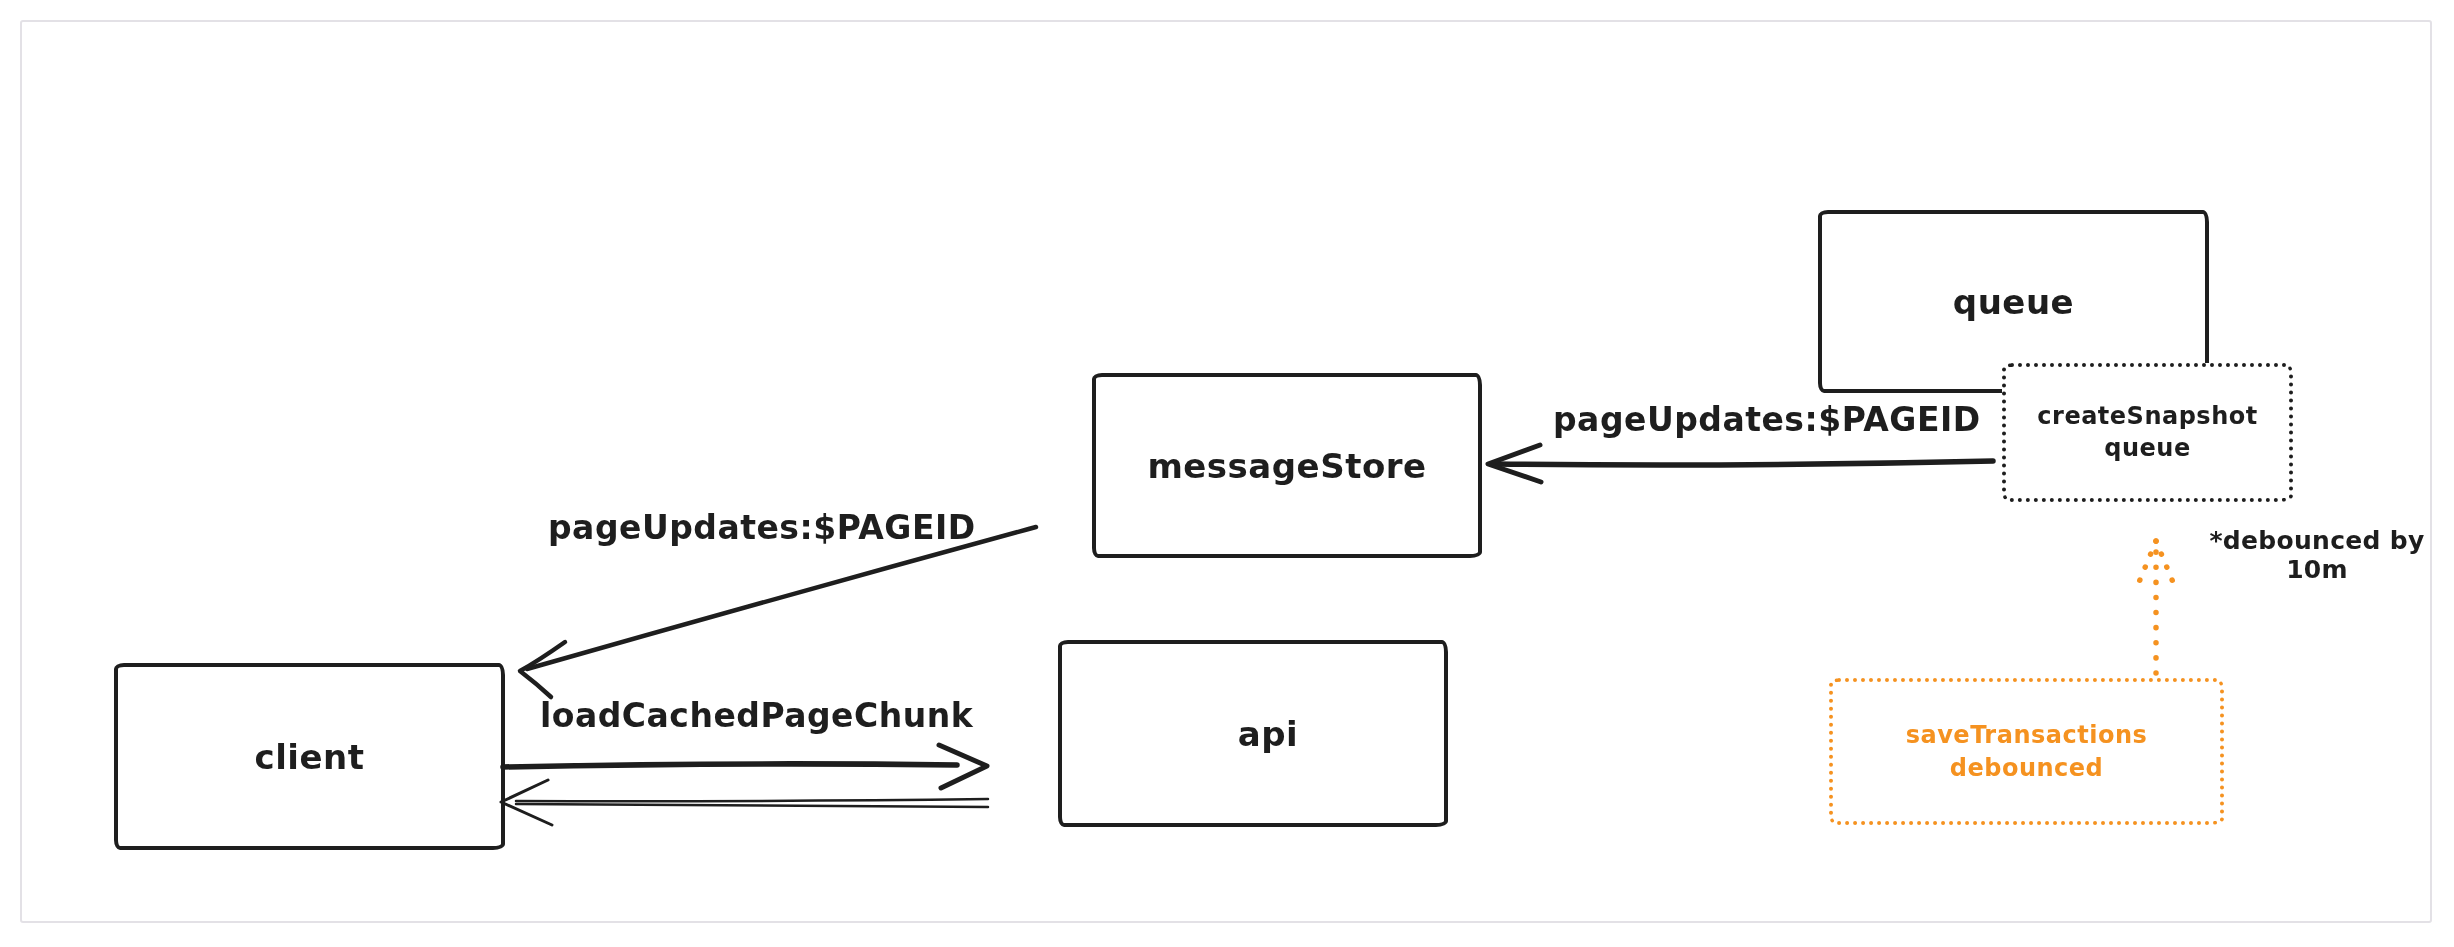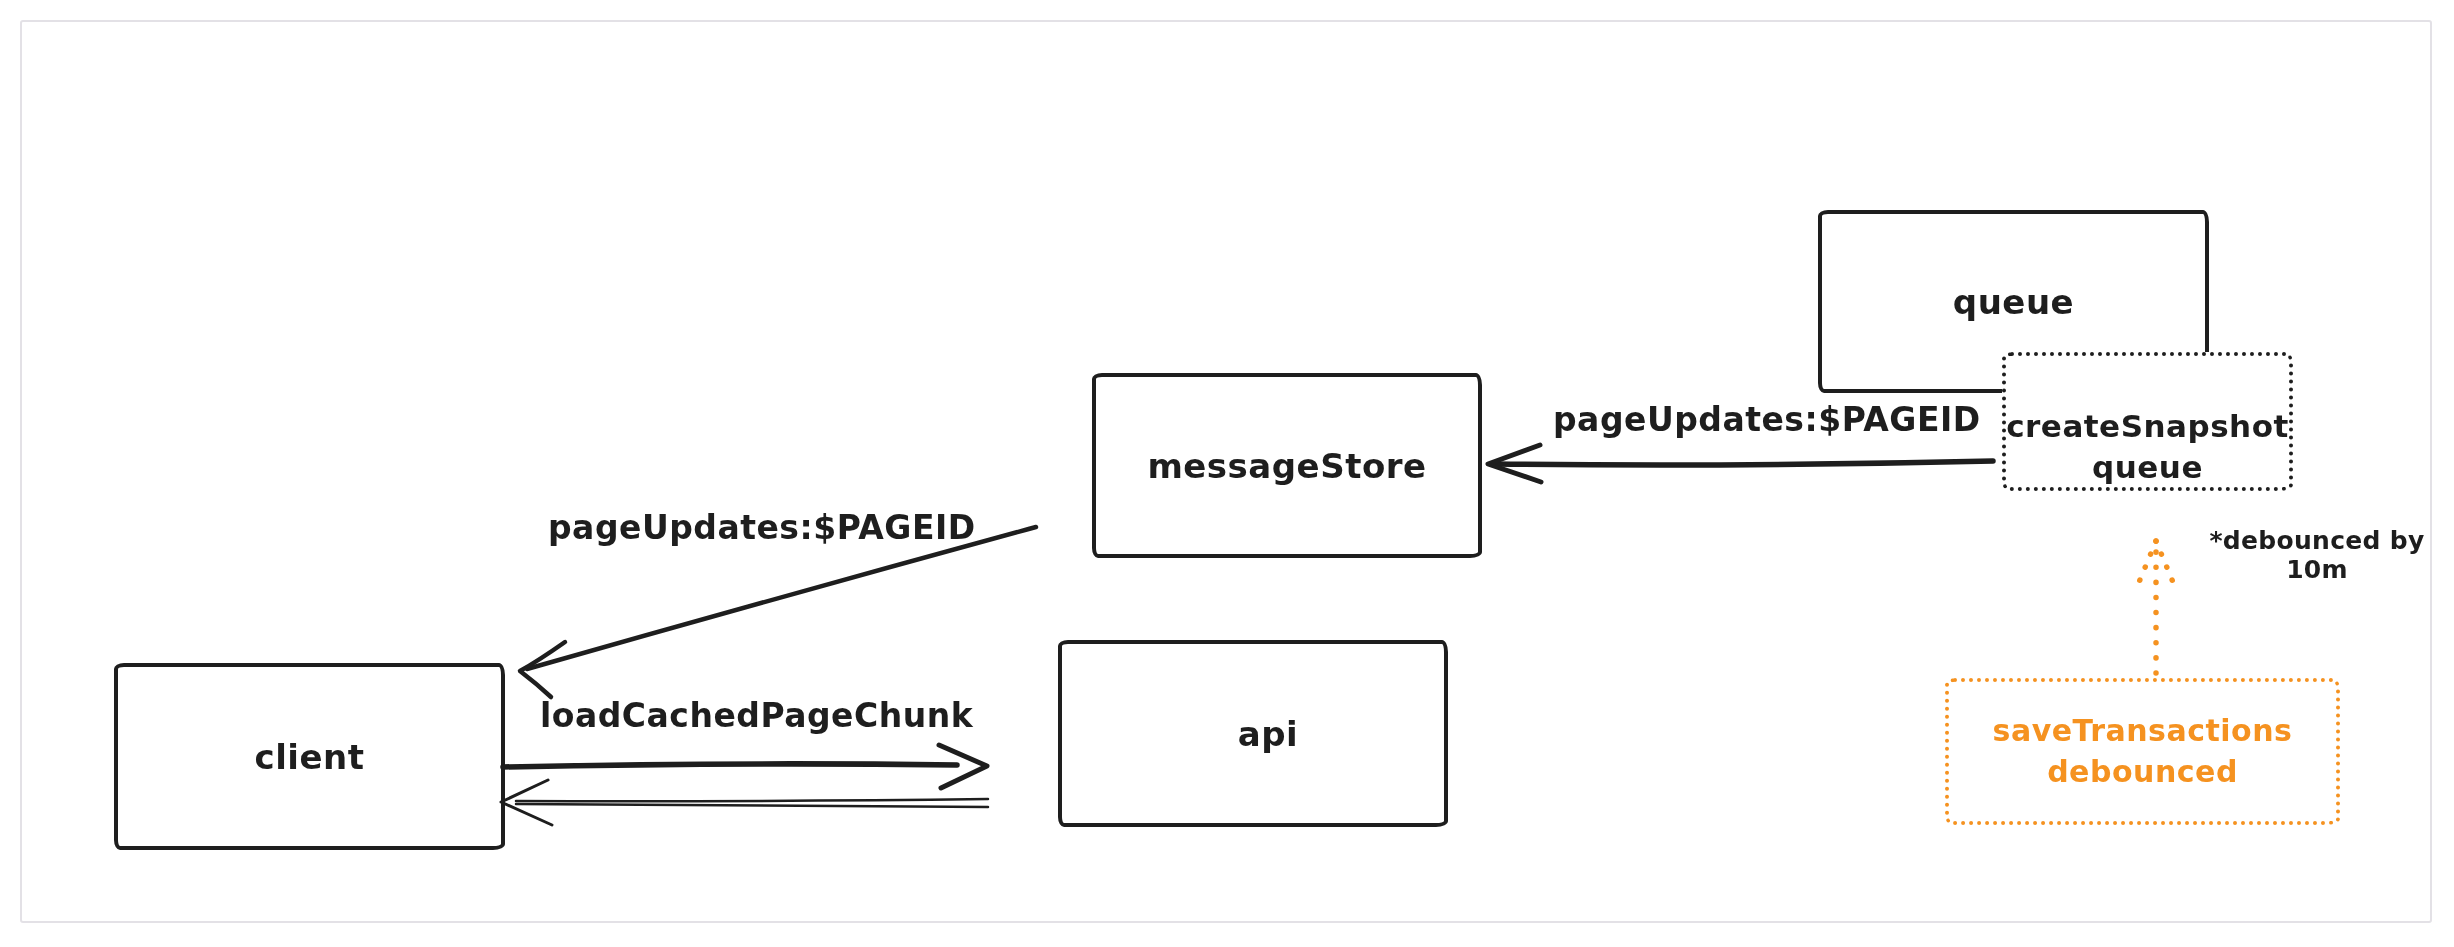--- a/index.html
+++ b/index.html
@@ -28,25 +28,25 @@
     position: absolute; display: flex; align-items: center; justify-content: center;
     text-align: center; background: #fff;
     border: 4px solid var(--stroke);
     border-radius: 10px 6px 12px 6px / 6px 12px 6px 10px;
     font-size: 34px; font-weight: 600; letter-spacing: 0.5px;
     z-index: 1;
   }
   .node.dotted { border-style: dotted; }
   .node.orange { border-color: var(--orange); color: var(--orange); }
   .node-queue         { left: 1818px; top: 210px; width: 391px; height: 183px; }
-  .node-create-task   { left: 2002px; top: 352px; width: 291px; height: 139px; z-index: 3; font-size: 31px; line-height: 1.3; align-items: flex-end; }
+  .node-create-task   { left: 2002px; top: 363px; width: 291px; height: 139px; z-index: 3; font-size: 24px; line-height: 1.3; }
   .node-message-store { left: 1092px; top: 373px; width: 390px; height: 185px; }
   .node-client        { left:   114px; top: 663px; width: 391px; height: 187px; }
   .node-api           { left: 1058px; top: 640px; width: 390px; height: 187px; padding-left: 30px; }
-  .node-save-tx       { left: 1945px; top: 678px; width: 395px; height: 147px; font-size: 30px; line-height: 1.35; }
+  .node-save-tx       { left: 1829px; top: 678px; width: 395px; height: 147px; font-size: 24px; line-height: 1.35; }
   .edges { position: absolute; left: 0; top: 0; width: 2454px; height: 947px; z-index: 2; pointer-events: none; }
   .edges path { fill: none; stroke: var(--stroke); stroke-linecap: round; stroke-linejoin: round; }
   .edges path.orange-ink { stroke: var(--orange); }
   .edge-label {
     position: absolute; text-align: left;
     font-size: 33px; font-weight: 600; letter-spacing: 0.5px; z-index: 4;
     white-space: nowrap;
   }
   .label-task-to-store   { left: 1553px; top: 400px; width: 395px; }
   .label-store-to-client { left:  548px; top: 508px; width: 400px; }

